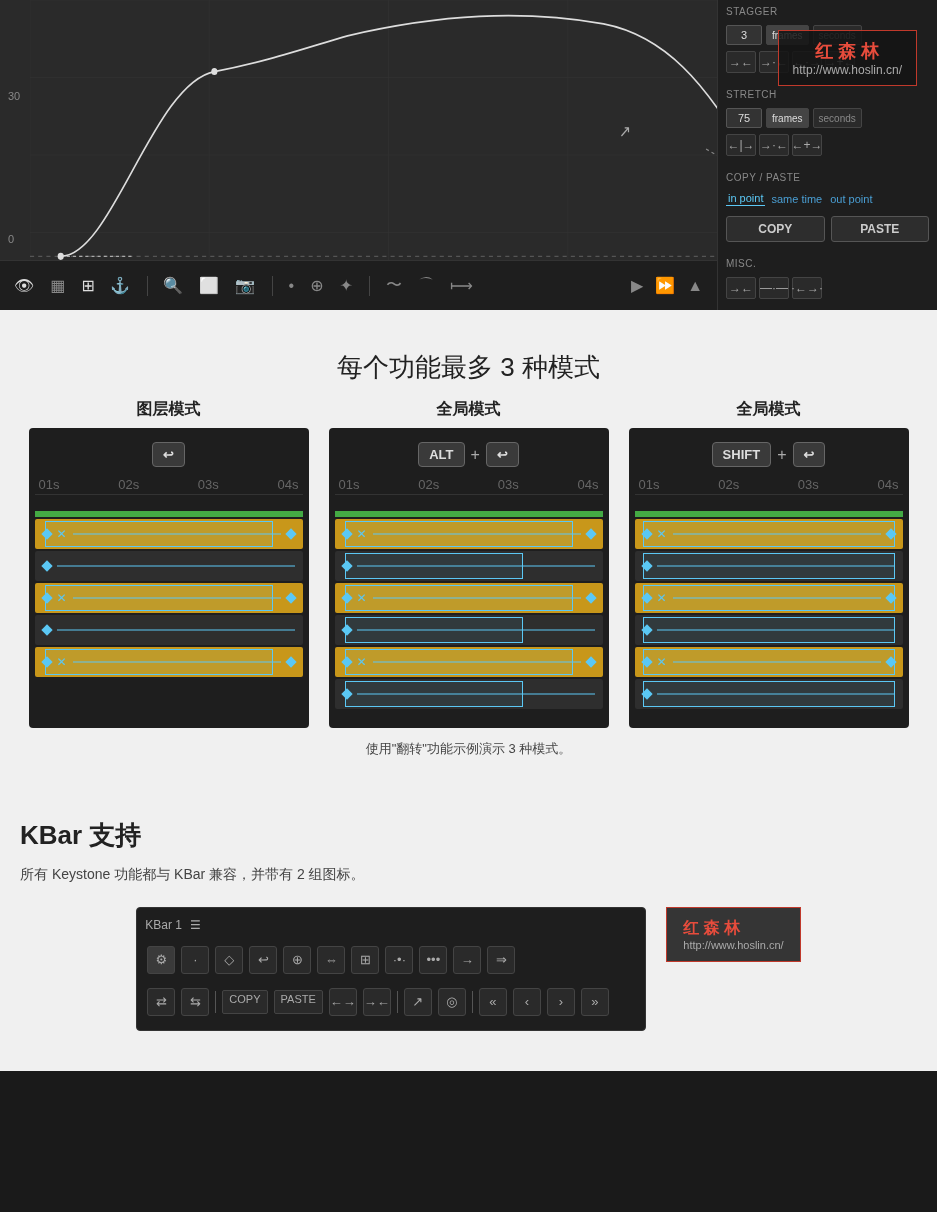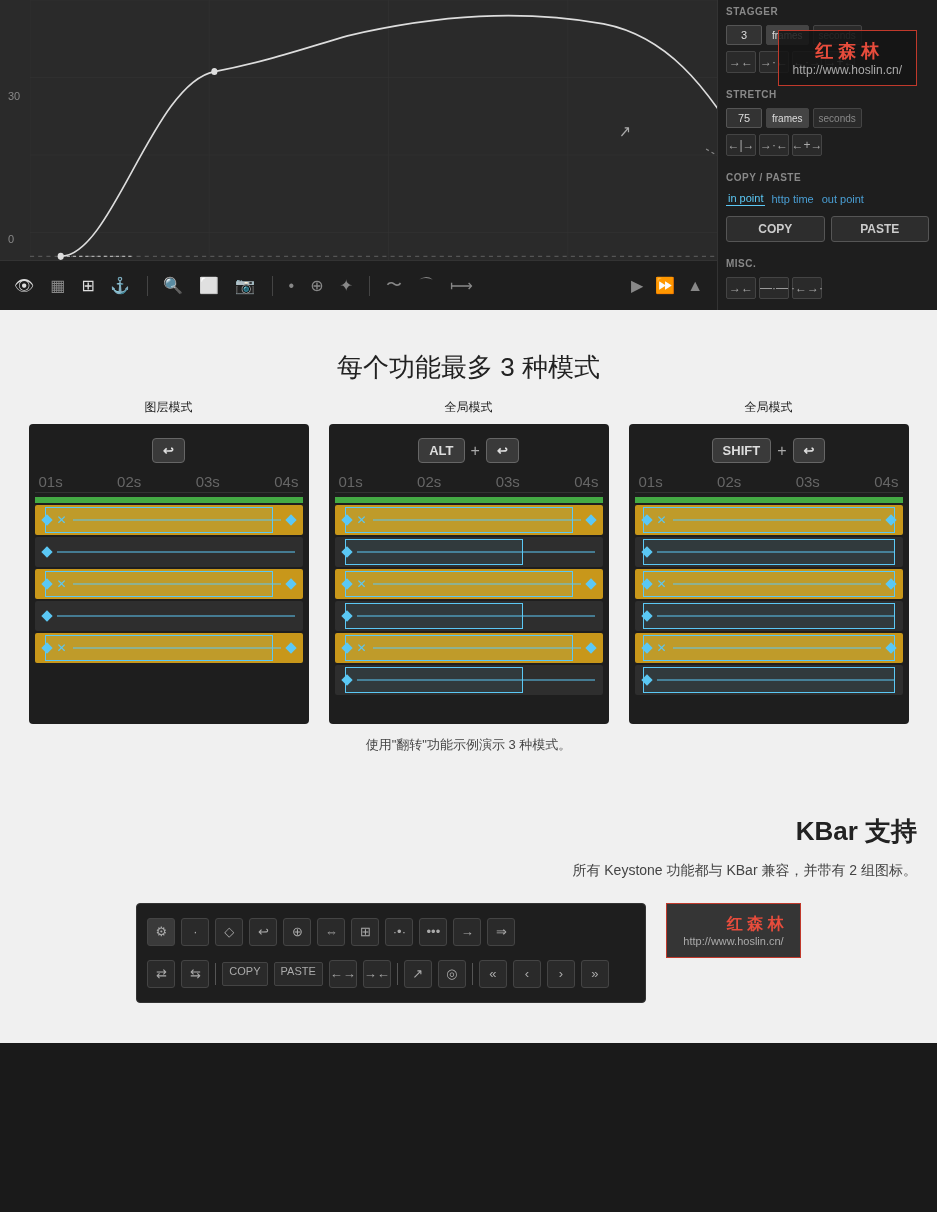--- a/index.html
+++ b/index.html
@@ -75,21 +75,21 @@
       display: flex;
       flex-direction: column;
       gap: 6px;
       border-left: 1px solid #333;
       overflow-y: auto;
     }
 
     .section-label {
       color: #888;
       font-size: 10px;
-      font-weight: bold;
+      font-weight: normal;
       letter-spacing: 0.5px;
       margin-bottom: 2px;
     }
 
     .row-inline {
       display: flex;
       align-items: center;
       gap: 4px;
     }
 
@@ -226,22 +226,22 @@
     }
 
     .mode-column {
       display: flex;
       flex-direction: column;
       align-items: center;
       gap: 8px;
     }
 
     .mode-title {
-      font-size: 12px;
-      font-weight: normal;
+      font-size: 16px;
+      font-weight: bold;
       color: #222;
     }
 
     .mode-img {
       width: 280px;
       height: 300px;
       background: #1e1e1e;
       border-radius: 4px;
       overflow: hidden;
       position: relative;
@@ -273,24 +273,24 @@
 
     
     .timeline-mock {
       padding: 0 6px;
     }
 
     .timeline-ruler {
       display: flex;
       justify-content: space-between;
       color: #666;
-      font-size: 15px;
+      font-size: 13px;
       padding: 2px 4px;
       border-bottom: 1px solid #333;
-      margin-bottom: 4px;
+      margin-bottom: 16px;
     }
 
     .timeline-tracks {
       display: flex;
       flex-direction: column;
       gap: 2px;
     }
 
     .track-row {
       height: 30px;
@@ -337,21 +337,21 @@
       font-size: 13px;
       color: #444;
       margin-top: 8px;
       text-align: left;
     }
 
     
     .bottom-section {
       background: #f0f0f0;
       padding: 30px 20px 40px;
-      text-align: right;
+      text-align: left;
     }
 
     .kbar-title {
       font-size: 26px;
       font-weight: bold;
       color: #222;
       margin-bottom: 10px;
     }
 
     .kbar-sub {
@@ -535,21 +535,21 @@
       <div class="icon-btn">←|→</div>
       <div class="icon-btn">→·←</div>
       <div class="icon-btn">←+→</div>
     </div>
 
     <div class="divider-line"></div>
 
     <div class="section-label">COPY / PASTE</div>
     <div class="mode-tabs">
       <button class="mode-tab active">in point</button>
-      <button class="mode-tab">http time</button>
+      <button class="mode-tab">same time</button>
       <button class="mode-tab">out point</button>
     </div>
     <div class="row-inline" style="gap:6px;margin-top:4px;">
       <button class="copy-btn">COPY</button>
       <button class="paste-btn">PASTE</button>
     </div>
 
     <div class="divider-line"></div>
 
     <div class="section-label">MISC.</div>
@@ -772,20 +772,24 @@
 
   <p class="caption-text" style="text-align:center;">使用"翻转"功能示例演示 3 种模式。</p>
 </div>
 
 <div class="bottom-section">
   <h2 class="kbar-title">KBar 支持</h2>
   <p class="kbar-sub">所有 Keystone 功能都与 KBar 兼容，并带有 2 组图标。</p>
 
   <div class="kbar-wrapper">
     <div class="kbar-panel">
+      <div class="kbar-header">
+        <span>KBar 1</span>
+        <span>☰</span>
+      </div>
 
       <div class="kbar-icons-row">
         <div class="kbar-icon gear">⚙</div>
         <div class="kbar-icon">·</div>
         <div class="kbar-icon">◇</div>
         <div class="kbar-icon">↩</div>
         <div class="kbar-icon">⊕</div>
         <div class="kbar-icon">⇔</div>
         <div class="kbar-icon">⊞</div>
         <div class="kbar-icon">·•·</div>

